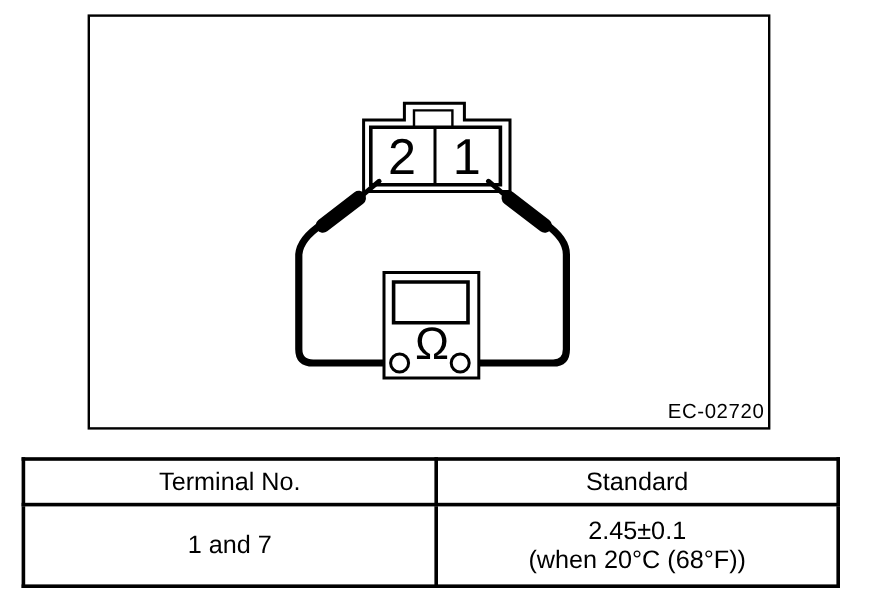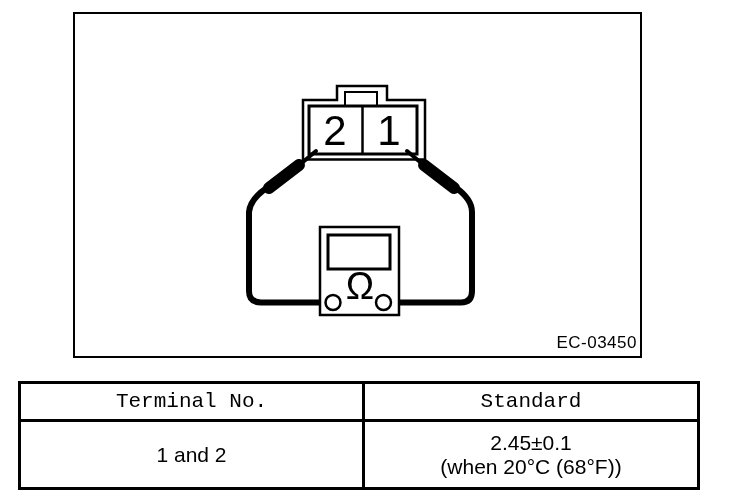--- a/index.html
+++ b/index.html
@@ -48,21 +48,21 @@
     table-layout: fixed;
     text-align: center;
     background: #fff;
   }
   .spec-table th, .spec-table td {
     border: 3px solid #000;
     font-weight: normal;
     vertical-align: middle;
     padding: 0;
   }
-  .spec-table th { height: 38px; font-size: 21px; font-family: Liberation Mono, monospace; }
+  .spec-table th { height: 38px; font-size: 21px; }
   .spec-table td { height: 68px; font-size: 21px; }
   .col-terminal { width: 344px; }
   .standard-lines { line-height: 24px; }
 </style>
 </head>
 <body>
 
 <div class="canvas">
 
   <div class="diagram-box"></div>
@@ -96,36 +96,36 @@
     <g>
       <line x1="299" y1="165" x2="269" y2="188" stroke="#000" stroke-width="12" stroke-linecap="round"></line>
       <line x1="316" y1="151" x2="297" y2="167" stroke="#000" stroke-width="4" stroke-linecap="round"></line>
     </g>
     <g>
       <line x1="424" y1="165" x2="454" y2="188" stroke="#000" stroke-width="12" stroke-linecap="round"></line>
       <line x1="407" y1="151" x2="426" y2="167" stroke="#000" stroke-width="4" stroke-linecap="round"></line>
     </g>
   </svg>
 
-  <div class="fig-code">EC-03450</div>
+  <div class="fig-code">EC-02720</div>
 
   <table class="spec-table">
     <colgroup>
         <col class="col-terminal">
         <col>
       </colgroup>
     <thead>
       <tr>
         <th>Terminal No.</th>
         <th>Standard</th>
       </tr>
     </thead>
     <tbody>
       <tr>
-        <td>1 and 2</td>
+        <td>1 and 7</td>
         <td>
           <div class="standard-lines">
             <div>2.45±0.1</div>
             <div>(when 20°C (68°F))</div>
           </div>
         </td>
       </tr>
     </tbody>
   </table>
 

